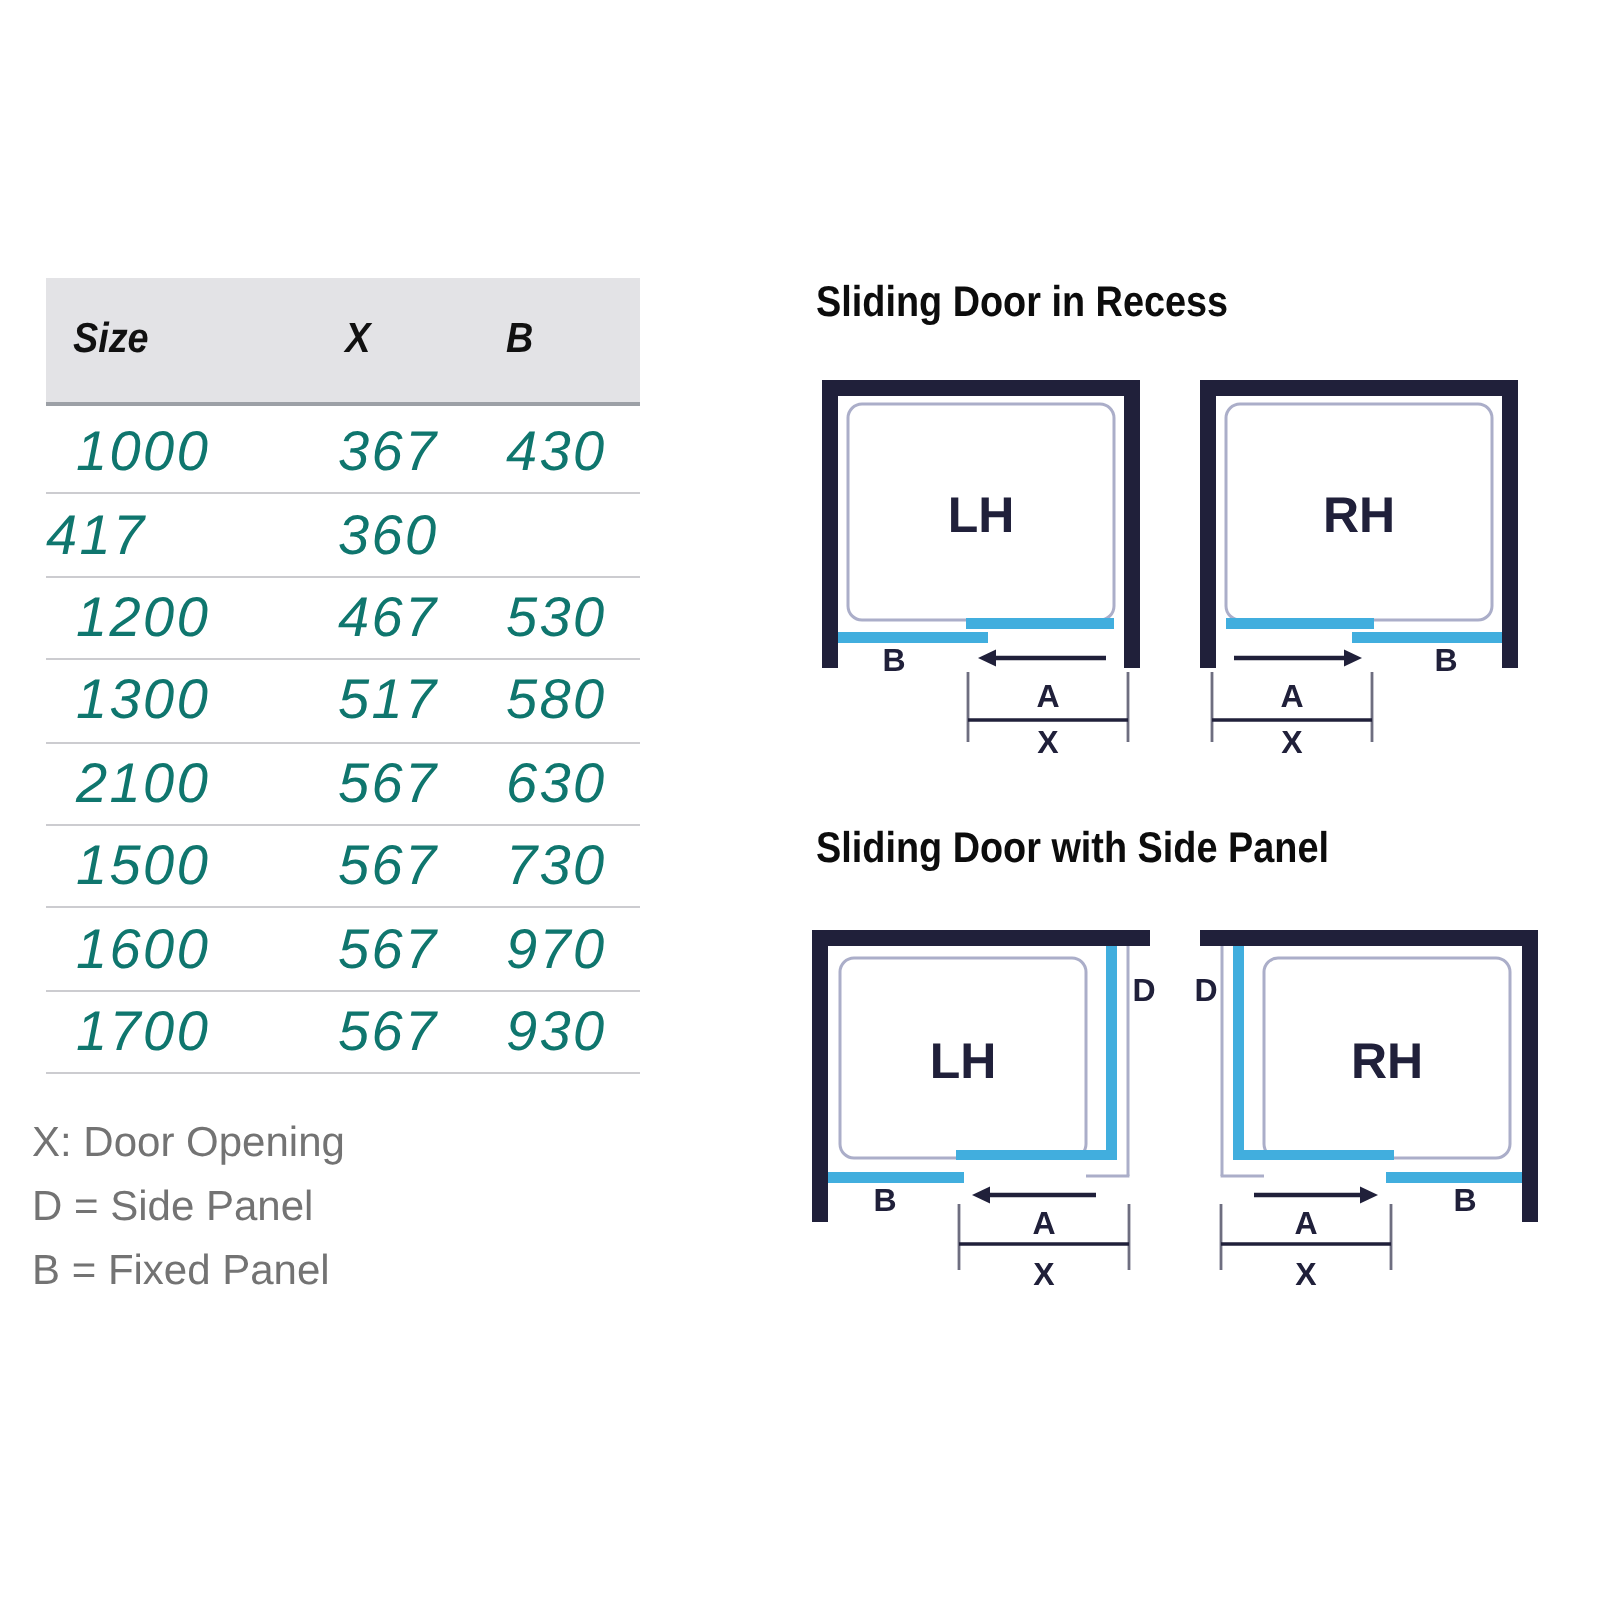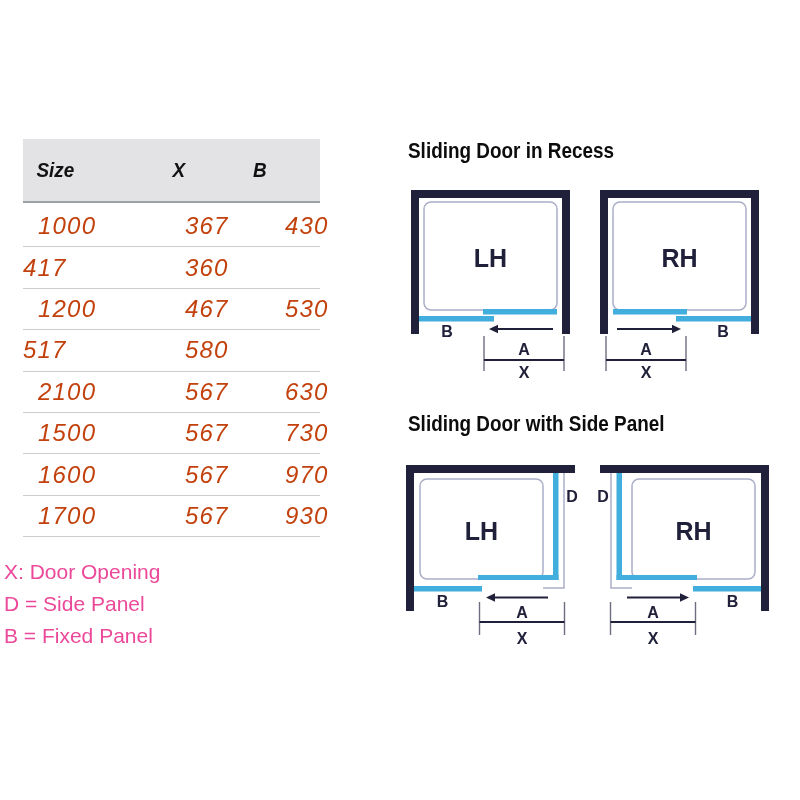--- a/index.html
+++ b/index.html
@@ -19,26 +19,26 @@
   .thead span{
     display:inline-block;font-weight:700;font-size:21px;color:#111;
     transform:scaleX(0.9);transform-origin:left center;
   }
   .thead .c1{padding-left:15px;}
   .thead .c2{padding-left:4px;}
   .tbody{margin-top:3px;}
   .trow{
     display:grid;grid-template-columns:146px 84px 1fr;align-items:center;
     height:40.4px;border-bottom:1px solid #ccccd0;
-    font-size:24px;color:#c2410c;letter-spacing:1.2px;gap:16px;
+    font-size:28px;color:#0f766e;letter-spacing:1.2px;
   }
   .trow .c1{padding-left:15px;}
 
   
-  #legend{left:4px;top:556px;font-size:21px;color:#ec4899;line-height:32px;}
+  #legend{left:16px;top:556px;font-size:21px;color:#737373;line-height:32px;}
 
   
   .section-title{
     font-weight:700;font-size:21.5px;color:#0c0c0c;white-space:nowrap;
     transform:scaleX(0.88);transform-origin:left top;
   }
   #title-recess{left:408px;top:139px;}
   #title-side{left:408px;top:412px;}
 
   
@@ -65,20 +65,21 @@
       <div class="trow">
         <span class="c2">417</span>
         <span class="c3">360</span>
       </div>
       <div class="trow">
         <span class="c1">1200</span>
         <span class="c2">467</span>
         <span class="c3">530</span>
       </div>
       <div class="trow">
+        <span class="c1">1300</span>
         <span class="c2">517</span>
         <span class="c3">580</span>
       </div>
       <div class="trow">
         <span class="c1">2100</span>
         <span class="c2">567</span>
         <span class="c3">630</span>
       </div>
       <div class="trow">
         <span class="c1">1500</span>

